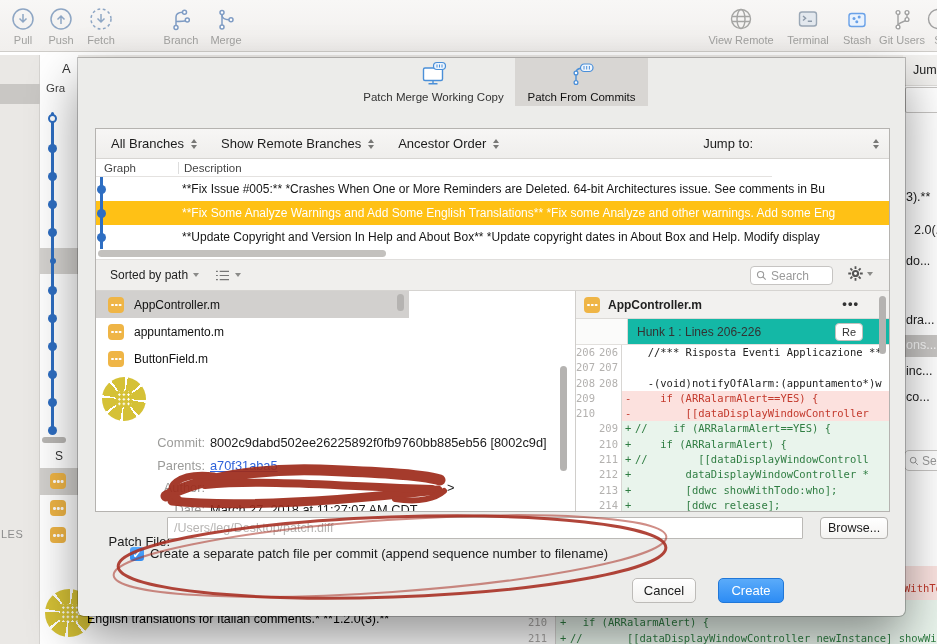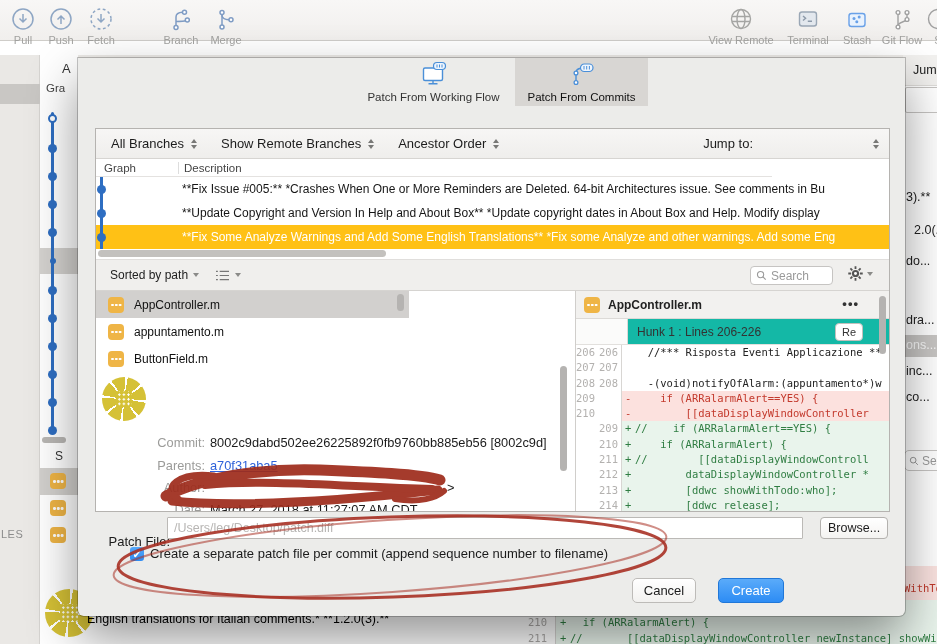--- a/index.html
+++ b/index.html
@@ -1,21 +1,21 @@
 <!DOCTYPE html>
 <html><head>
 <meta charset="utf-8">
 <style>
   html,body{margin:0;padding:0;background:#ddd;}
   .stage{position:relative;width:937px;height:644px;overflow:hidden;background:#fff;
          font-family:"Liberation Sans",sans-serif;color:#222;-webkit-font-smoothing:antialiased;}
   .stage *{box-sizing:border-box;}
 
   
-  .toolbar{position:absolute;left:0;top:0;width:937px;height:41px;
+  .toolbar{position:absolute;left:0;top:0;width:937px;height:52px;
            background:linear-gradient(#f8f7f6,#f1efed);border-bottom:1px solid #cfcdc9;z-index:1;}
   .tb-item{position:absolute;top:5px;display:flex;flex-direction:column;align-items:center;gap:2px;
            font-size:11px;color:#a2a2a0;}
   .tb-ic{height:27px;display:flex;align-items:center;justify-content:center;}
 
   
   .bg{position:absolute;inset:0;z-index:0;}
   .sidebar{position:absolute;left:0;top:55px;width:40px;height:589px;background:#eae8e5;border-right:1px solid #d6d4d1;}
   .sb-frag{position:absolute;font-size:11px;color:#8c8c8c;font-weight:normal;letter-spacing:.5px;margin-top:26px;}
   .sb-sel{position:absolute;left:0;top:29px;width:40px;height:20px;background:#c9c7c4;}
@@ -229,21 +229,21 @@
       <span class="tb-ic">
         <svg width="24" height="24" viewBox="0 0 24 24" fill="none" stroke="#a0a0a0" stroke-width="1.4">
             <path d="M8 7v11"></path>
             <path d="M17 7v4c0 5-9 3-9 8"></path>
             <circle cx="8" cy="5.5" r="1.9" fill="#fff"></circle>
             <circle cx="8" cy="20" r="1.9" fill="#fff"></circle>
             <circle cx="17" cy="5.5" r="1.9" fill="#fff"></circle>
             <circle cx="17" cy="12.5" r="1.9" fill="#fff"></circle>
           </svg>
         </span>
-      <span>Git Flow</span>
+      <span>Git Users</span>
     </div>
     <div class="tb-item" style="left:928px;width:20px">
       <span class="tb-ic">
         <svg width="24" height="24" viewBox="0 0 24 24" fill="none" stroke="#a0a0a0" stroke-width="1.4">
             <circle cx="12" cy="12" r="9.5"></circle>
           </svg>
         </span>
       <span>S</span>
     </div>
   </div>
@@ -319,21 +319,21 @@
   <div class="dialog">
 
     <div class="tab" style="left:274px;width:163px">
       <span>
         <svg width="26" height="26" viewBox="0 0 26 26">
             <rect x="2.5" y="7" width="19" height="12.5" rx="1.5" fill="#fff" stroke="#4a8fd8" stroke-width="1.4"></rect>
             <path d="M12 19.5v3.2M7.5 22.8h9" stroke="#4a8fd8" stroke-width="1.4" fill="none"></path>
             <rect x="12.5" y="1.5" width="12" height="7" rx="3.5" fill="#eef5fd" stroke="#4a8fd8" stroke-width="1.2"></rect>
             <path d="M16 3.5v3M18.5 3.5v3M21 3.5v3" stroke="#4a8fd8" stroke-width="1" fill="none"></path>
           </svg></span>
-      <span>Patch From Working Flow</span>
+      <span>Patch Merge Working Copy</span>
     </div>
     <div class="tab sel" style="left:437px;width:133px">
       <span>
         <svg width="26" height="26" viewBox="0 0 26 26">
             <path d="M7 20v-8c0-3.5 2.5-4.5 5-4.7" stroke="#4a8fd8" stroke-width="1.4" fill="none"></path>
             <circle cx="7" cy="21.5" r="1.9" fill="#fff" stroke="#4a8fd8" stroke-width="1.3"></circle>
             <circle cx="7" cy="12" r="1.9" fill="#fff" stroke="#4a8fd8" stroke-width="1.3"></circle>
             <rect x="11.5" y="3" width="12.5" height="7.5" rx="3.7" fill="#eef5fd" stroke="#4a8fd8" stroke-width="1.2"></rect>
             <path d="M15 5v3.5M17.7 5v3.5M20.4 5v3.5" stroke="#4a8fd8" stroke-width="1" fill="none"></path>
           </svg></span>
@@ -363,22 +363,22 @@
             <i class="dn"></i>
           </span>
       </div>
       <div class="colheader">
         <span class="ch-graph">Graph</span>
         <span class="ch-div"></span>
         <span class="ch-desc">Description</span>
       </div>
       <div class="commitlist" id="commitlist">
           <div class="commitrow"><span>**Fix Issue #005:**  *Crashes When One or More Reminders are Deleted.  64-bit Architectures issue.  See comments in Bu</span></div>
+          <div class="commitrow sel"><span>**Fix Some Analyze Warnings and Add Some English Translations**  *Fix some Analyze and other warnings.  Add some Eng</span></div>
           <div class="commitrow"><span>**Update Copyright and Version In Help and About Box**  *Update copyright dates in About Box and Help.  Modify display</span></div>
-          <div class="commitrow sel"><span>**Fix Some Analyze Warnings and Add Some English Translations**  *Fix some Analyze and other warnings.  Add some Eng</span></div>
           <div class="cg-line"></div>
           <div class="cg-dot" style="top: 7.5px;"></div>
           <div class="cg-dot" style="top: 31.5px;"></div>
           <div class="cg-dot" style="top: 55.5px;"></div>
         </div>
       <div class="hthumb"></div>
 
       <div class="sortbar">
         <span style="margin-left:14px">Sorted by path</span>
         <span class="chev"></span>

